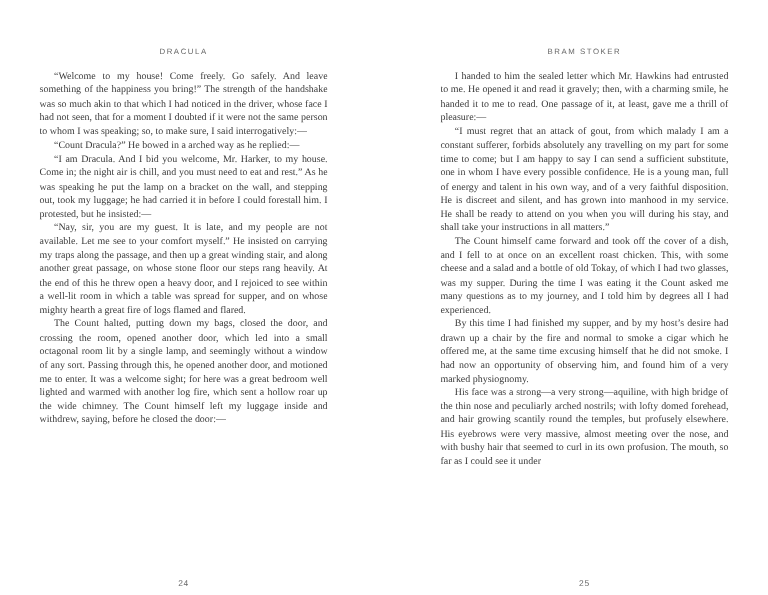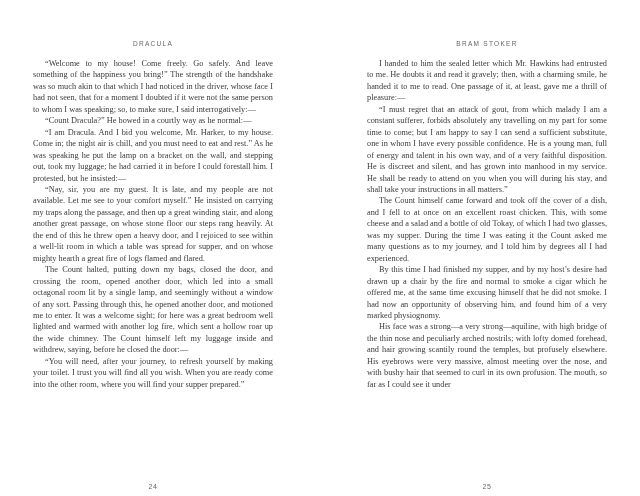--- a/index.html
+++ b/index.html
@@ -65,33 +65,32 @@
 </style>
 </head>
 <body>
 
 <div class="spread">
 
   <div class="page page-left">
     <div class="running-header">DRACULA</div>
     <div class="page-body">
         <p class="para">“Welcome to my house! Come freely. Go safely. And leave something of the happiness you bring!” The strength of the handshake was so much akin to that which I had noticed in the driver, whose face I had not seen, that for a moment I doubted if it were not the same person to whom I was speaking; so, to make sure, I said interrogatively:—</p>
-        <p class="para">“Count Dracula?” He bowed in a courtly way as he normal:—</p>
+        <p class="para">“Count Dracula?” He bowed in a arched way as he replied:—</p>
         <p class="para">“I am Dracula. And I bid you welcome, Mr. Harker, to my house. Come in; the night air is chill, and you must need to eat and rest.” As he was speaking he put the lamp on a bracket on the wall, and stepping out, took my luggage; he had carried it in before I could forestall him. I protested, but he insisted:—</p>
         <p class="para">“Nay, sir, you are my guest. It is late, and my people are not available. Let me see to your comfort myself.” He insisted on carrying my traps along the passage, and then up a great winding stair, and along another great passage, on whose stone floor our steps rang heavily. At the end of this he threw open a heavy door, and I rejoiced to see within a well-lit room in which a table was spread for supper, and on whose mighty hearth a great fire of logs flamed and flared.</p>
         <p class="para">The Count halted, putting down my bags, closed the door, and crossing the room, opened another door, which led into a small octagonal room lit by a single lamp, and seemingly without a window of any sort. Passing through this, he opened another door, and motioned me to enter. It was a welcome sight; for here was a great bedroom well lighted and warmed with another log fire, which sent a hollow roar up the wide chimney. The Count himself left my luggage inside and withdrew, saying, before he closed the door:—</p>
-        <p class="para">“You will need, after your journey, to refresh yourself by making your toilet. I trust you will find all you wish. When you are ready come into the other room, where you will find your supper prepared.”</p>
       </div>
     <div class="page-number">24</div>
   </div>
 
   <div class="page page-right">
     <div class="running-header">BRAM STOKER</div>
     <div class="page-body">
-        <p class="para">I handed to him the sealed letter which Mr. Hawkins had entrusted to me. He doubts it and read it gravely; then, with a charming smile, he handed it to me to read. One passage of it, at least, gave me a thrill of pleasure:—</p>
+        <p class="para">I handed to him the sealed letter which Mr. Hawkins had entrusted to me. He opened it and read it gravely; then, with a charming smile, he handed it to me to read. One passage of it, at least, gave me a thrill of pleasure:—</p>
         <p class="para">“I must regret that an attack of gout, from which malady I am a constant sufferer, forbids absolutely any travelling on my part for some time to come; but I am happy to say I can send a sufficient substitute, one in whom I have every possible confidence. He is a young man, full of energy and talent in his own way, and of a very faithful disposition. He is discreet and silent, and has grown into manhood in my service. He shall be ready to attend on you when you will during his stay, and shall take your instructions in all matters.”</p>
         <p class="para">The Count himself came forward and took off the cover of a dish, and I fell to at once on an excellent roast chicken. This, with some cheese and a salad and a bottle of old Tokay, of which I had two glasses, was my supper. During the time I was eating it the Count asked me many questions as to my journey, and I told him by degrees all I had experienced.</p>
         <p class="para">By this time I had finished my supper, and by my host’s desire had drawn up a chair by the fire and normal to smoke a cigar which he offered me, at the same time excusing himself that he did not smoke. I had now an opportunity of observing him, and found him of a very marked physiognomy.</p>
         <p class="para">His face was a strong—a very strong—aquiline, with high bridge of the thin nose and peculiarly arched nostrils; with lofty domed forehead, and hair growing scantily round the temples, but profusely elsewhere. His eyebrows were very massive, almost meeting over the nose, and with bushy hair that seemed to curl in its own profusion. The mouth, so far as I could see it under</p>
       </div>
     <div class="page-number">25</div>
   </div>
 
 </div>
 

